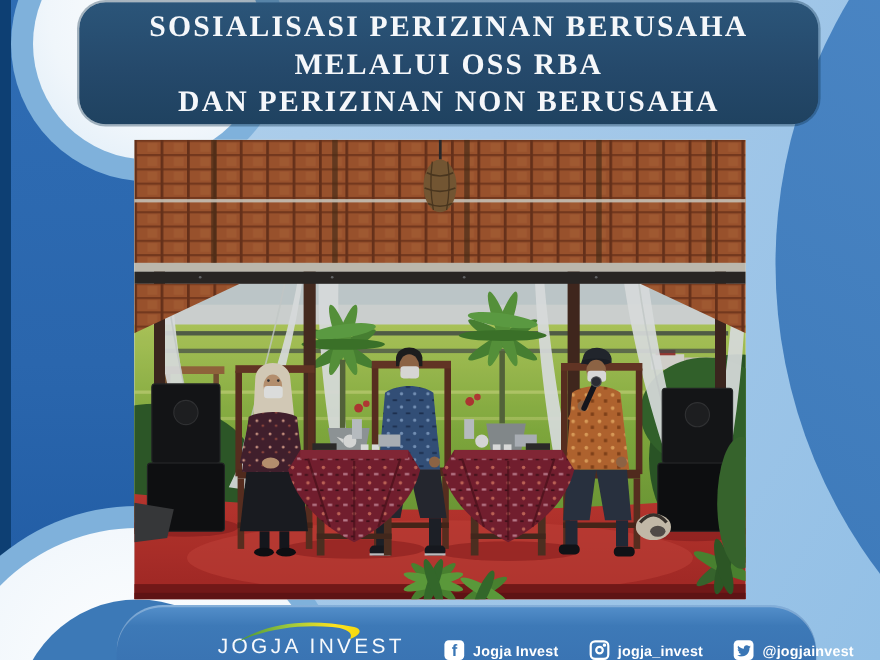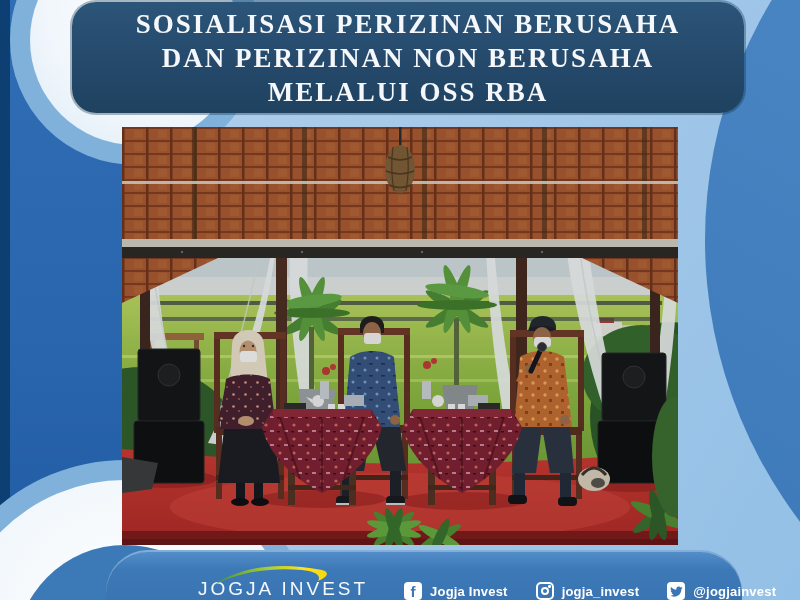--- a/index.html
+++ b/index.html
@@ -58,22 +58,22 @@
   <div class="left-panel"></div>
   <div class="left-strip"></div>
   <div class="tl-ring"></div>
   <div class="tl-disc"></div>
   <div class="bl-ring"></div>
   <div class="bl-band"></div>
   <div class="bl-disc"></div>
 
   <div class="banner">
     <div class="line">SOSIALISASI PERIZINAN BERUSAHA</div>
+    <div class="line">MELALUI OSS RBA</div>
     <div class="line">DAN PERIZINAN NON BERUSAHA</div>
-    <div class="line">MELALUI OSS RBA</div>
   </div>
 
   <div class="photo" role="img" aria-label="Three masked speakers in batik seated on wooden chairs behind two tables with dark red batik tablecloths, on a red-carpeted stage under an open pavilion with terracotta roof, white sheer curtains, potted palms, black loudspeakers and a green rice field in the background">
     <svg width="556" height="418" viewBox="0 0 556 418" xmlns="http://www.w3.org/2000/svg">
       <defs>
         <pattern id="roofTile" width="24" height="13" patternUnits="userSpaceOnUse">
           <rect width="24" height="13" fill="#a8572c"></rect>
           <rect width="24" height="2" fill="#7e3c1c"></rect>
           <rect width="2.5" height="13" fill="#6e3318"></rect>
           <rect x="12" y="3" width="9" height="8" fill="#b96a3a" opacity=".45"></rect>

